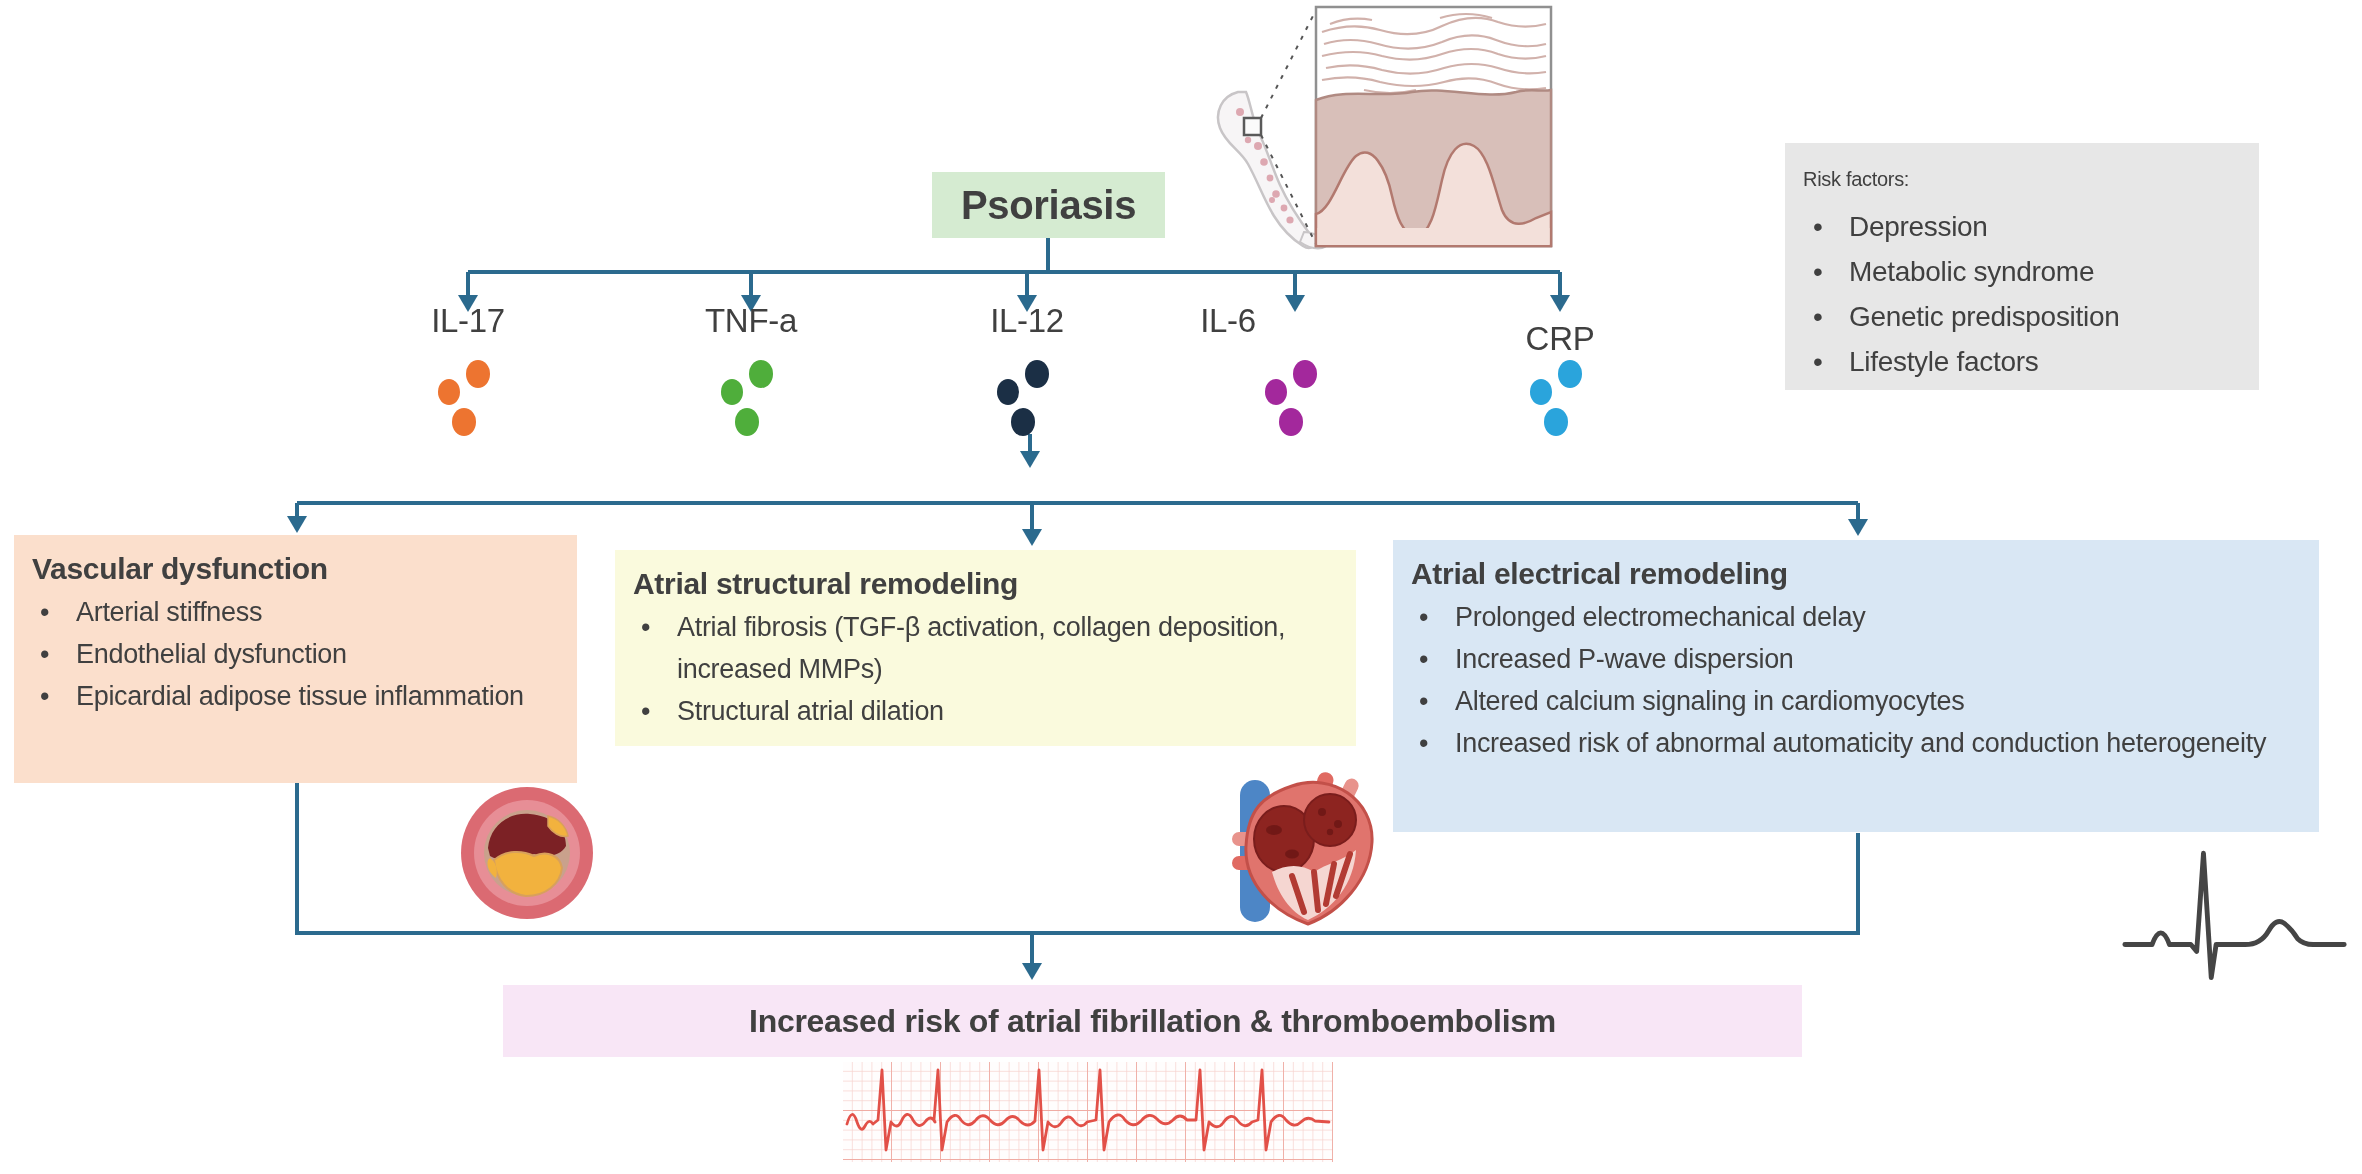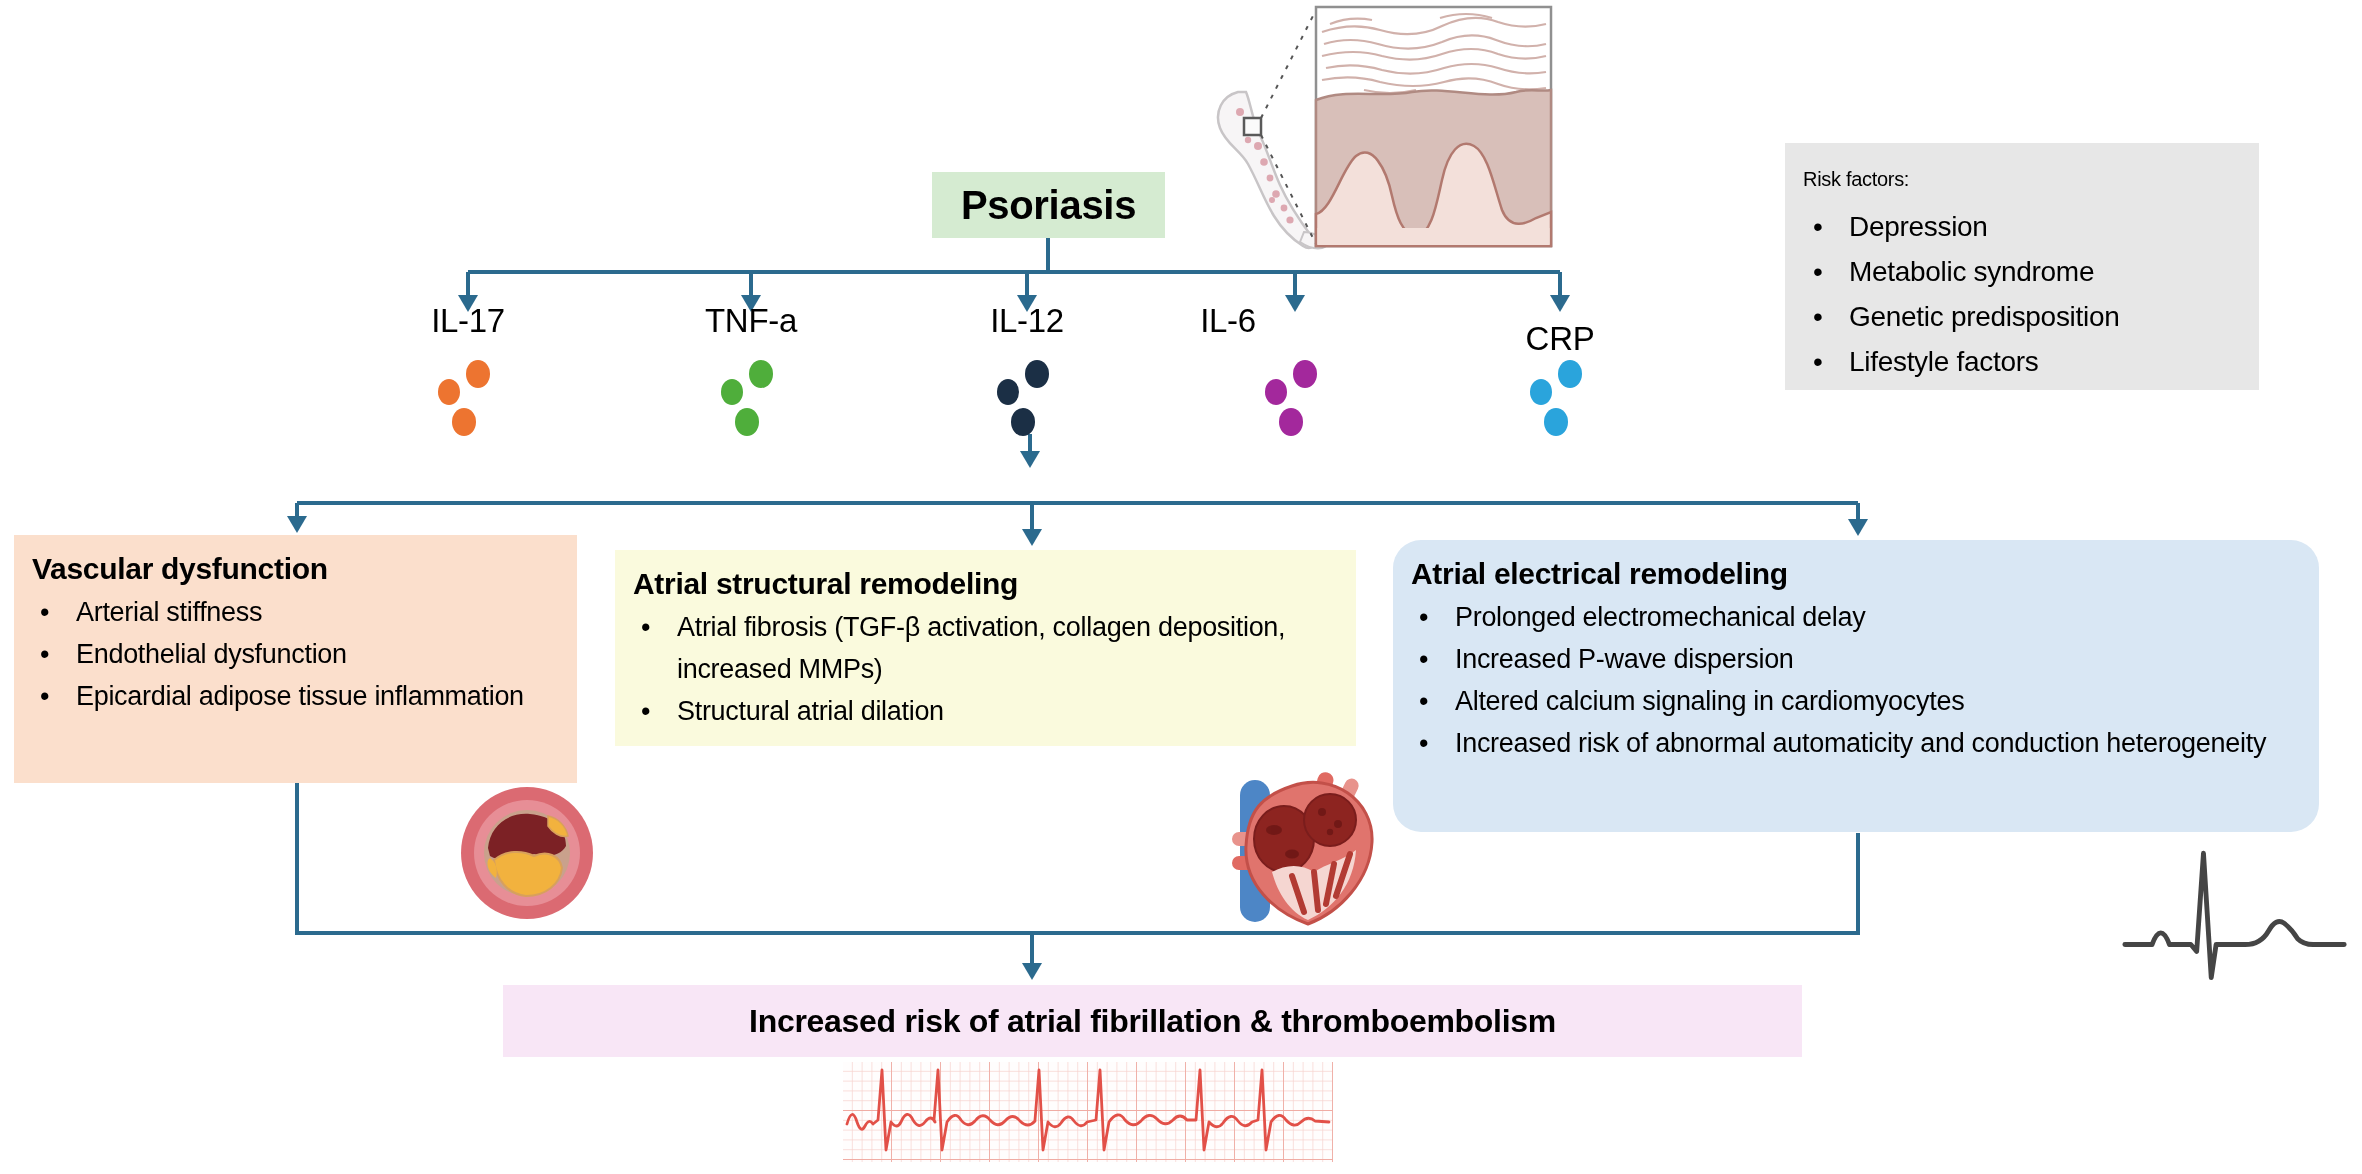--- a/index.html
+++ b/index.html
@@ -1,18 +1,18 @@
 <!DOCTYPE html>
 <html><head>
 <meta charset="utf-8">
 <style>
   html,body{margin:0;padding:0;background:#ffffff;}
   .canvas{
     position:relative;width:2362px;height:1174px;background:#ffffff;overflow:hidden;
-    font-family:"Liberation Sans", sans-serif;color:#000000;letter-spacing:-0.3px;
+    font-family:"Liberation Sans", sans-serif;color:#404040;letter-spacing:-0.3px;
   }
   .abs{position:absolute;}
   svg{display:block;}
   
   .root-box{
     left:932px;top:172px;width:233px;height:66px;background:#d5ebd1;
     display:flex;align-items:center;justify-content:center;
     font-size:40px;font-weight:bold;
   }
   
@@ -30,21 +30,21 @@
   
   .pathway{
     box-sizing:border-box;padding:12px 18px 0 18px;font-size:27px;line-height:42px;
   }
   .pathway .ptitle{font-weight:bold;font-size:30px;line-height:44px;}
   .pathway ul{margin:0;padding:0;list-style:none;}
   .pathway li{position:relative;padding-left:44px;}
   .pathway li::before{content:"•";position:absolute;left:8px;}
   .p0{left:14px;top:535px;width:563px;height:248px;background:#fbdfcc;}
   .p1{left:615px;top:550px;width:741px;height:196px;background:#fafadd;}
-  .p2{left:1393px;top:540px;width:926px;height:292px;background:#d9e7f4;border-radius:28px;}
+  .p2{left:1393px;top:540px;width:926px;height:292px;background:#d9e7f4;}
   
   .outcome-box{
     left:503px;top:985px;width:1299px;height:72px;background:#f8e6f6;
     display:flex;align-items:center;justify-content:center;
     font-size:32px;font-weight:bold;
   }
   .connector-layer{left:0;top:0;pointer-events:none;}
 </style>
 </head>
 <body>

